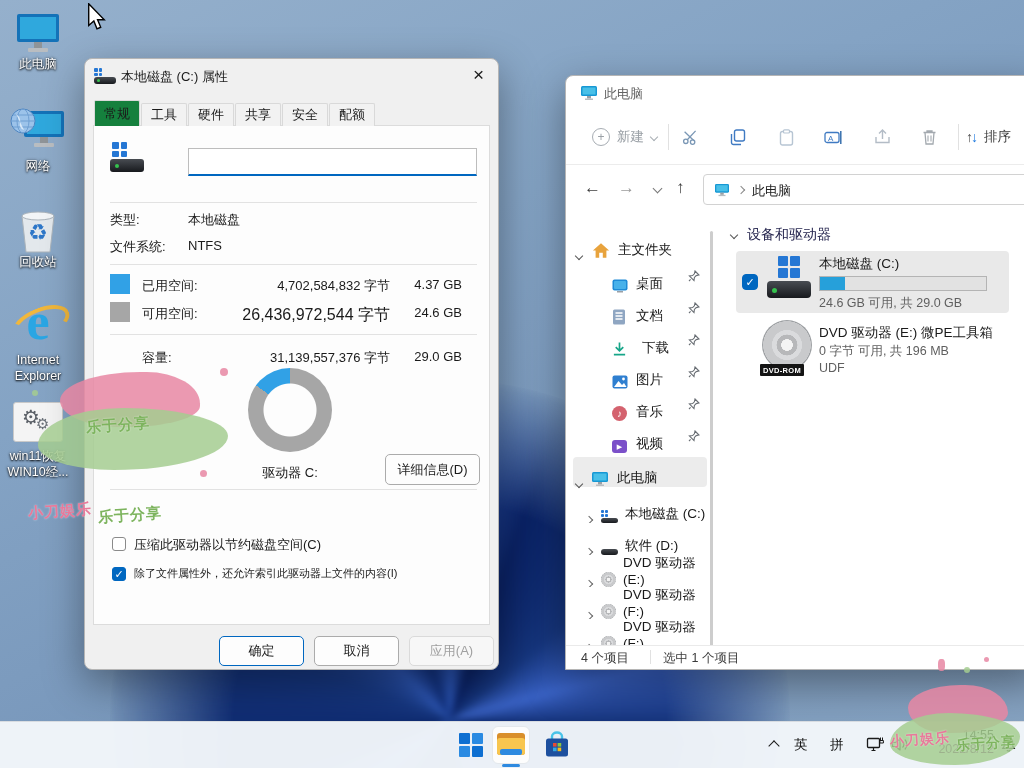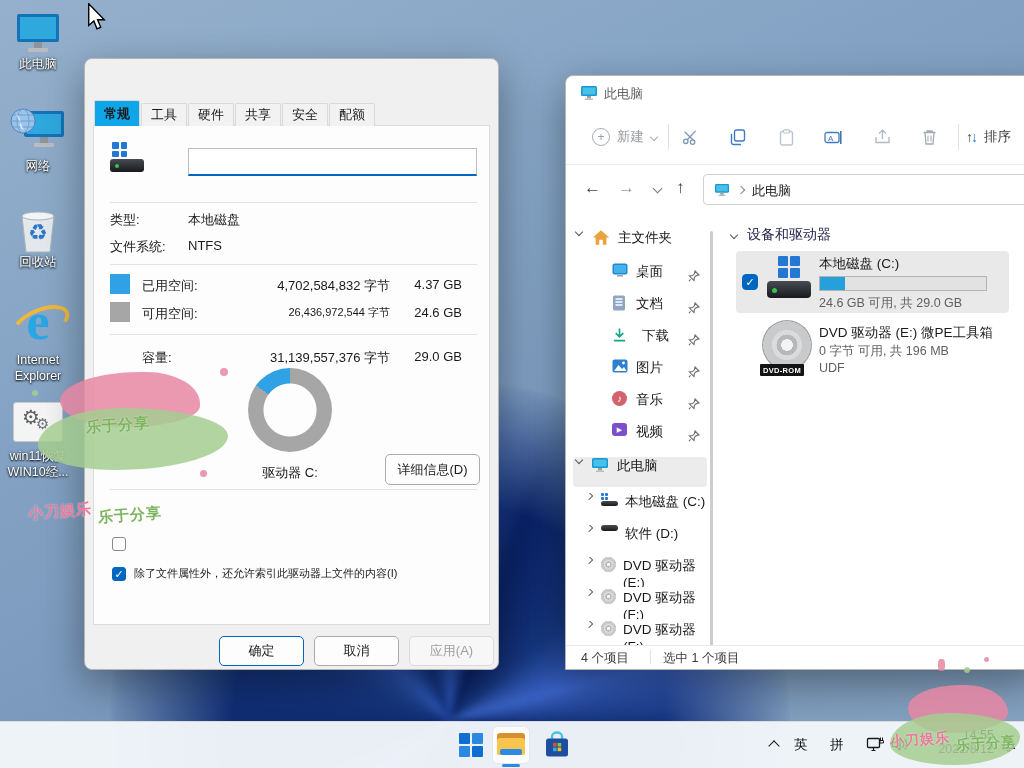--- a/index.html
+++ b/index.html
@@ -23,36 +23,36 @@
     filter:blur(3px);}
   
   .dicon{position:absolute;width:76px;text-align:center;z-index:2;color:#fff;}
   .dicon .lbl{font-size:12.5px;line-height:16px;text-shadow:0 1px 2px rgba(0,0,0,.95),0 0 3px rgba(0,0,0,.7);}
   
   .window{position:absolute;background:#fff;border:1px solid #b5b5b5;border-radius:8px;
     box-shadow:0 14px 40px rgba(0,0,0,.38);z-index:10;}
   .dialog{background:#f0f0f0;}
   .tab{display:inline-flex;align-items:center;justify-content:center;height:22px;padding:0 9px;font-size:13px;
     background:#f2f2f2;border:1px solid #d9d9d9;border-bottom:none;margin-right:1px;color:#1b1b1b;border-radius:2px 2px 0 0;}
-  .tab.active{background:#0ea5e9;height:25px;margin-top:-3px;position:relative;z-index:3;font-weight:bold;}
+  .tab.active{background:#15803d;height:25px;margin-top:-3px;position:relative;z-index:3;}
   .btn{position:absolute;display:flex;align-items:center;justify-content:center;font-size:13px;
     background:#fdfdfd;border:1px solid #ababab;border-radius:5px;color:#1a1a1a;cursor:default;}
   .btn.primary{border:1.5px solid #0067c0;}
   .btn.disabled{background:#f7f7f7;border-color:#dadada;color:#a0a0a0;}
   .cb{position:absolute;width:14px;height:14px;border:1px solid #8a8a8a;border-radius:3px;background:#fff;box-sizing:border-box;}
   .cb.checked{background:#0067c0;border-color:#0067c0;color:#fff;display:flex;align-items:center;justify-content:center;font-size:11px;line-height:1;}
   .winlogo{display:grid;grid-template-columns:1fr 1fr;grid-template-rows:1fr 1fr;gap:2px;}
   .winlogo i{background:#2577d4;border-radius:1px;}
   .winlogo.small{gap:1px;}
   .drivebody{background:linear-gradient(#484c52,#17191d);border-radius:3px;position:relative;}
   .led{position:absolute;left:5px;top:50%;width:4px;height:4px;margin-top:-2px;border-radius:50%;background:#35c24d;}
   .disc{border-radius:50%;background:radial-gradient(circle at 50% 50%,#f4f4f4 0 16%,#b7b8ba 17% 29%,#dadbdd 30% 42%,#c9cacc 43% 67%,#9da0a3 68% 100%);}
   .dvdbadge{position:absolute;background:#141414;color:#fff;font-size:7.5px;font-weight:bold;padding:1.5px 3px;border-radius:1px;letter-spacing:.3px;}
   
-  .navrow{position:absolute;display:flex;align-items:flex-start;font-size:13.5px;color:#191919;}
+  .navrow{position:absolute;display:flex;align-items:flex-end;font-size:13.5px;color:#191919;}
   .pin{position:absolute;color:#6a6f75;}
   .tool{position:absolute;display:flex;align-items:center;justify-content:center;}
   .sep-v{position:absolute;width:1px;background:#e1e1e1;}
   
   #taskbar{position:absolute;left:0;bottom:0;width:1024px;height:46px;background:rgba(242,246,250,.97);
     border-top:1px solid #d8dce1;z-index:20;}
   .tbicon{position:absolute;display:flex;align-items:center;justify-content:center;}
   .tray-txt{font-size:13.5px;color:#111;}
   
   .wm{position:absolute;z-index:30;pointer-events:none;}
@@ -119,20 +119,35 @@
     <div style="position:relative;width:48px;height:38px;margin:0 auto;background:#f4f4f4;border:1px solid #c9c9c9;border-radius:3px;">
       <span style="position:absolute;left:8px;top:2px;font-size:20px;color:#5a5f66;">⚙</span>
       <span style="position:absolute;left:22px;top:12px;font-size:15px;color:#6a7078;">⚙</span>
     </div>
     <div class="lbl" style="margin-top:6px;">win11恢复</div>
     <div class="lbl">WIN10经...</div>
   </div>
 
   <div class="window dialog" style="left:84px;top:58px;width:413px;height:610px;">
 
+    <div style="position:absolute;left:0;top:0;right:0;height:34px;">
+      <div style="position:absolute;left:9px;top:9px;width:22px;height:16px;">
+        <div class="winlogo small" style="position:absolute;left:0;top:0;width:8px;height:8px;">
+            <i></i>
+            <i></i>
+            <i></i>
+            <i></i>
+          </div>
+        <div class="drivebody" style="position:absolute;left:0;top:9px;width:22px;height:7px;">
+            <span class="led" style="width:3px;height:3px;left:3px;"></span>
+          </div>
+      </div>
+      <span class="t" style="left:36px;top:9px;font-size:13px;color:#1a1a1a;">本地磁盘 (C:) 属性</span>
+      <span class="t" style="right:14px;top:5px;font-size:19px;color:#1a1a1a;">×</span>
+    </div>
 
     <div style="position:absolute;left:9px;top:44px;display:flex;align-items:flex-start;z-index:3;">
       <div class="tab active">
           <span>常规</span>
         </div>
       <div class="tab">
           <span>工具</span>
         </div>
       <div class="tab">
           <span>硬件</span>
@@ -170,36 +185,37 @@
       <span class="t" style="left:94px;top:112px;font-size:13px;color:#1a1a1a;">NTFS</span>
       <div class="hr" style="left:16px;right:12px;top:138px;"></div>
 
       <div style="position:absolute;left:16px;top:148px;width:20px;height:20px;background:#31a1e6;"></div>
       <span class="t" style="left:48px;top:151px;font-size:13px;color:#1a1a1a;">已用空间:</span>
       <span class="t" style="right:99px;top:151px;font-size:13px;color:#1a1a1a;">4,702,584,832 字节</span>
       <span class="t" style="right:27px;top:151px;font-size:13px;color:#1a1a1a;">4.37 GB</span>
 
       <div style="position:absolute;left:16px;top:176px;width:20px;height:20px;background:#a6a6a6;"></div>
       <span class="t" style="left:48px;top:179px;font-size:13px;color:#1a1a1a;">可用空间:</span>
-      <span class="t" style="right:99px;top:179px;font-size:11px;color:#1a1a1a;">26,436,972,544 字节</span>
+      <span class="t" style="right:99px;top:179px;font-size:16px;color:#1a1a1a;">26,436,972,544 字节</span>
       <span class="t" style="right:27px;top:179px;font-size:13px;color:#1a1a1a;">24.6 GB</span>
       <div class="hr" style="left:16px;right:12px;top:208px;"></div>
 
       <span class="t" style="left:48px;top:223px;font-size:13px;color:#1a1a1a;">容量:</span>
       <span class="t" style="right:99px;top:223px;font-size:13px;color:#1a1a1a;">31,139,557,376 字节</span>
       <span class="t" style="right:27px;top:223px;font-size:13px;color:#1a1a1a;">29.0 GB</span>
 
       <div style="position: absolute; left: 154px; top: 242px; width: 84px; height: 84px; border-radius: 50%; background: radial-gradient(circle, rgb(253, 253, 253) 0px, rgb(253, 253, 253) 26px, transparent 27px), conic-gradient(rgb(166, 166, 166) 0deg, rgb(166, 166, 166) 85%, rgb(49, 161, 230) 0deg);"></div>
       <span class="t" style="left:150px;top:338px;width:92px;text-align:center;font-size:13px;color:#1a1a1a;">驱动器 C:</span>
       <div class="btn" style="left:291px;top:328px;width:93px;height:29px;">
           <span>详细信息(D)</span>
         </div>
       <div class="hr" style="left:16px;right:12px;top:363px;"></div>
 
       <div class="cb" style="left:18px;top:411px;"></div>
+      <span class="t" style="left:40px;top:410px;font-size:13px;color:#1a1a1a;">压缩此驱动器以节约磁盘空间(C)</span>
       <div class="cb checked" style="left:18px;top:441px;">✓</div>
       <span class="t" style="left:40px;top:440px;font-size:11px;color:#1a1a1a;text-align:center;">除了文件属性外，还允许索引此驱动器上文件的内容(I)</span>
     </div>
 
     <div class="btn primary" style="left:134px;top:577px;width:83px;height:28px;">
         <span>确定</span>
       </div>
     <div class="btn" style="left:229px;top:577px;width:83px;height:28px;">
         <span>取消</span>
       </div>

